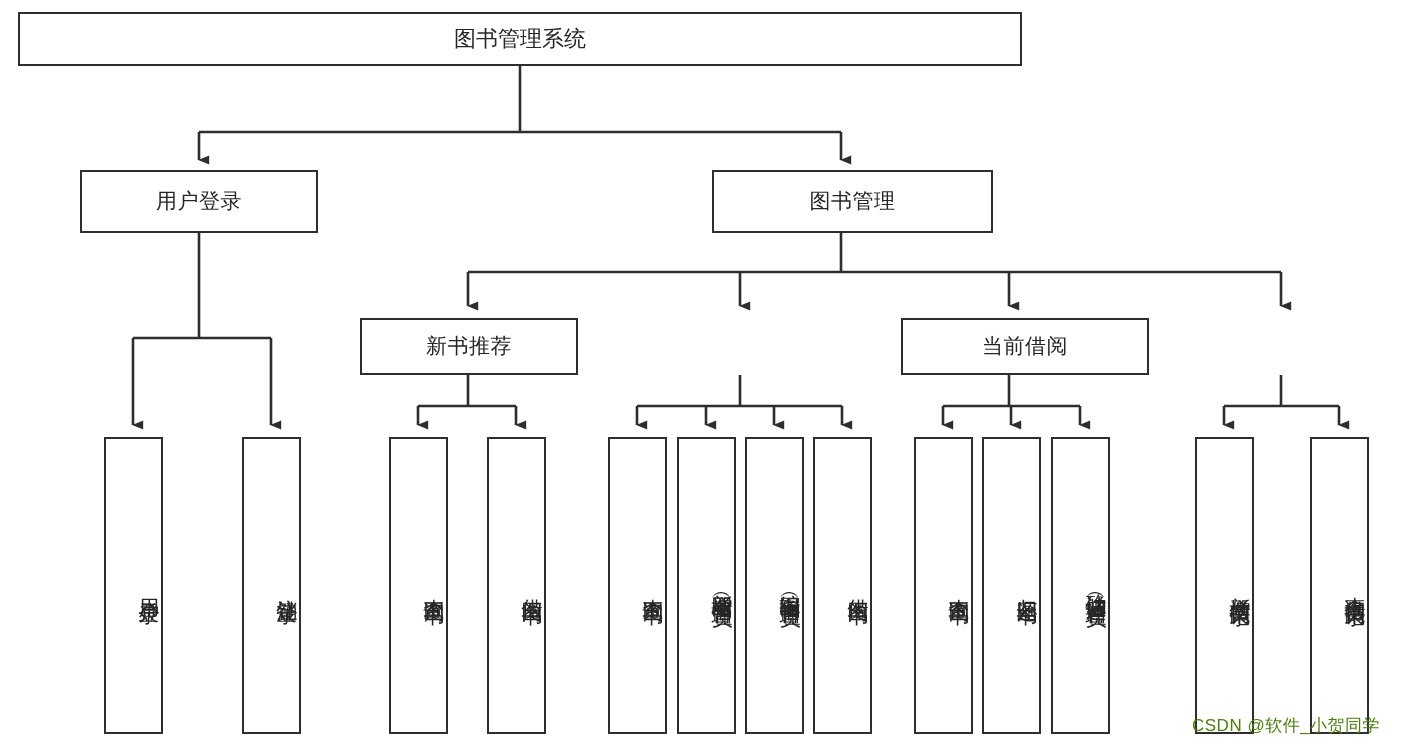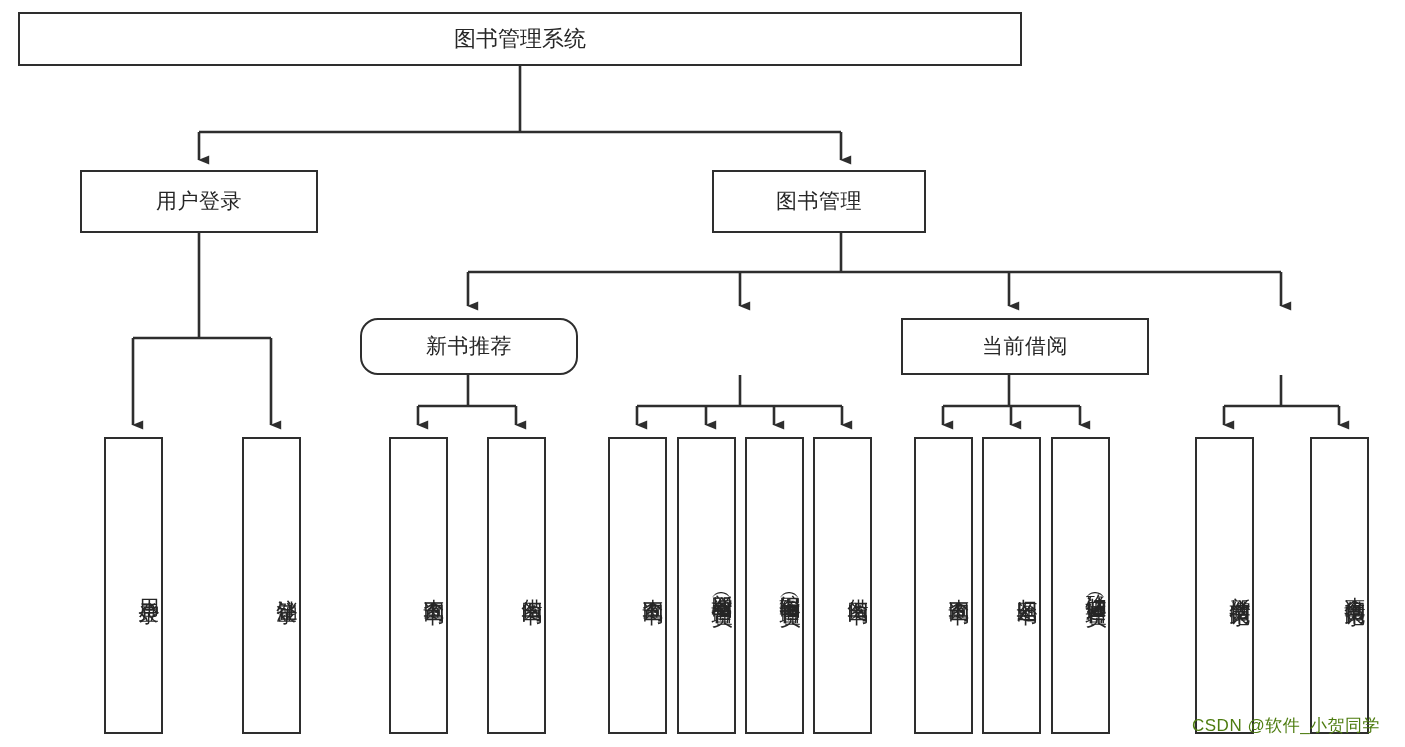--- a/index.html
+++ b/index.html
@@ -125,25 +125,25 @@
   </svg>
 
   <div class="node root" style="left:18px; top:12px; width:1004px; height:54px;">
     <span>图书管理系统</span>
   </div>
 
   <div class="node h" style="left:80px; top:170px; width:238px; height:63px;">
     <span>用户登录</span>
   </div>
 
-  <div class="node h" style="left:712px; top:170px; width:214px; height:63px;">
+  <div class="node h" style="left:712px; top:170px; width:281px; height:63px;">
     <span>图书管理</span>
   </div>
 
-  <div class="node h" style="left:360px; top:318px; width:218px; height:57px;border-radius:18px;">
+  <div class="node h" style="left:360px; top:318px; width:218px; height:57px;">
     <span>新书推荐</span>
   </div>
 
 
   <div class="node h" style="left:901px; top:318px; width:248px; height:57px;">
     <span>当前借阅</span>
   </div>
 
 
   <div class="node v" style="left:104px; top:437px; width:59px; height:297px;">

